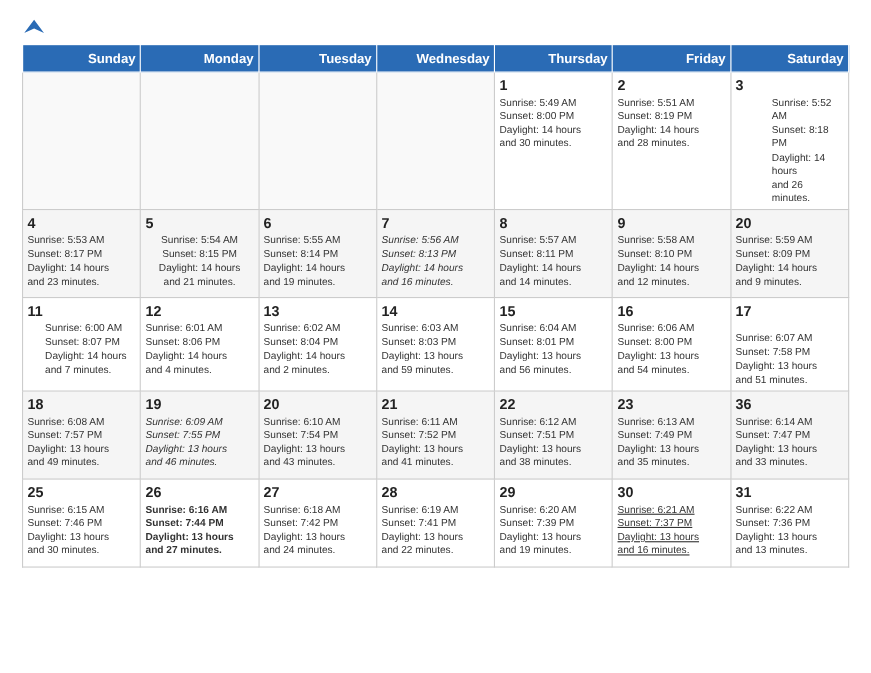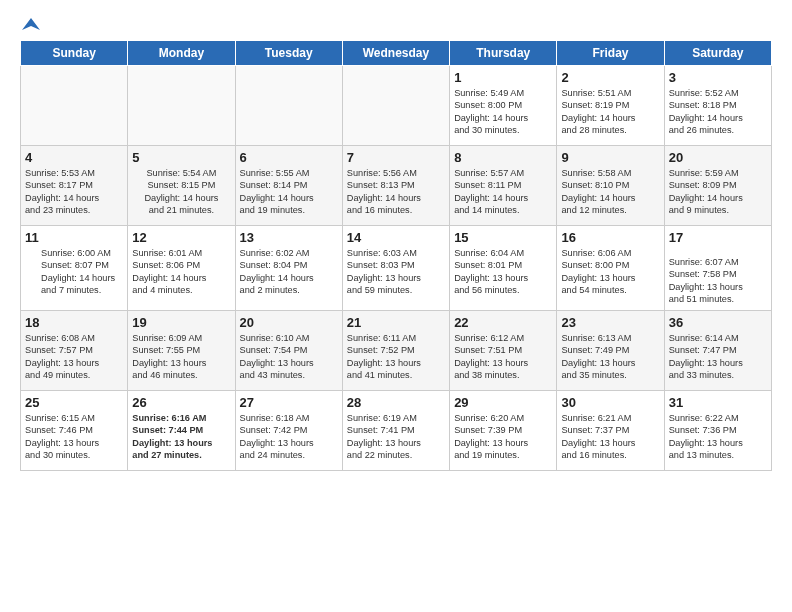--- a/index.html
+++ b/index.html
@@ -37,21 +37,21 @@
       width: 100%;
       border-collapse: collapse;
       table-layout: fixed;
     }
     thead th {
       background-color: #2a6bb5;
       color: #fff;
       font-size: 12px;
       font-weight: bold;
       padding: 5px 4px;
-      text-align: center;
+      text-align: right;
       border: 1px solid #fff;
     }
     tbody td {
       vertical-align: top;
       font-size: 9.5px;
       color: #222;
       padding: 4px 4px 4px 4px;
       border: 1px solid #ccc;
       background: #fff;
       height: 80px;
@@ -120,21 +120,21 @@
         </td>
         <td>
           <span class="day-number">2</span>
           <div class="cell-text" style="white-space: pre-line;">Sunrise: 5:51 AM
 Sunset: 8:19 PM
 Daylight: 14 hours
 and 28 minutes.</div>
         </td>
         <td>
           <span class="day-number">3</span>
-          <div class="cell-text" style="white-space: pre-line;">Sunrise: 5:52 AM
+          <div class="cell-text" style="white-space: pre-line; margin-left: 33px;">Sunrise: 5:52 AM
 Sunset: 8:18 PM
 Daylight: 14 hours
 and 26 minutes.</div>
         </td>
       </tr>
       <tr>
         <td>
           <span class="day-number">4</span>
           <div class="cell-text" style="white-space: pre-line;">Sunrise: 5:53 AM
 Sunset: 8:17 PM
@@ -150,21 +150,21 @@
         </td>
         <td>
           <span class="day-number">6</span>
           <div class="cell-text" style="white-space: pre-line;">Sunrise: 5:55 AM
 Sunset: 8:14 PM
 Daylight: 14 hours
 and 19 minutes.</div>
         </td>
         <td>
           <span class="day-number">7</span>
-          <div class="cell-text" style="white-space: pre-line;">Sunrise: 5:56 AM
+          <div class="cell-text" style="white-space: pre-line; font-style: italic;">Sunrise: 5:56 AM
 Sunset: 8:13 PM
 Daylight: 14 hours
 and 16 minutes.</div>
         </td>
         <td>
           <span class="day-number">8</span>
           <div class="cell-text" style="white-space: pre-line;">Sunrise: 5:57 AM
 Sunset: 8:11 PM
 Daylight: 14 hours
 and 14 minutes.</div>
@@ -238,21 +238,21 @@
       <tr>
         <td>
           <span class="day-number">18</span>
           <div class="cell-text" style="white-space: pre-line;">Sunrise: 6:08 AM
 Sunset: 7:57 PM
 Daylight: 13 hours
 and 49 minutes.</div>
         </td>
         <td>
           <span class="day-number">19</span>
-          <div class="cell-text" style="white-space: pre-line;">Sunrise: 6:09 AM
+          <div class="cell-text" style="white-space: pre-line; font-style: italic;">Sunrise: 6:09 AM
 Sunset: 7:55 PM
 Daylight: 13 hours
 and 46 minutes.</div>
         </td>
         <td>
           <span class="day-number">20</span>
           <div class="cell-text" style="white-space: pre-line;">Sunrise: 6:10 AM
 Sunset: 7:54 PM
 Daylight: 13 hours
 and 43 minutes.</div>
@@ -317,21 +317,21 @@
         </td>
         <td>
           <span class="day-number">29</span>
           <div class="cell-text" style="white-space: pre-line;">Sunrise: 6:20 AM
 Sunset: 7:39 PM
 Daylight: 13 hours
 and 19 minutes.</div>
         </td>
         <td>
           <span class="day-number">30</span>
-          <div class="cell-text" style="white-space: pre-line;">Sunrise: 6:21 AM
+          <div class="cell-text" style="white-space: pre-line; text-decoration: underline;">Sunrise: 6:21 AM
 Sunset: 7:37 PM
 Daylight: 13 hours
 and 16 minutes.</div>
         </td>
         <td>
           <span class="day-number">31</span>
           <div class="cell-text" style="white-space: pre-line;">Sunrise: 6:22 AM
 Sunset: 7:36 PM
 Daylight: 13 hours
 and 13 minutes.</div>

